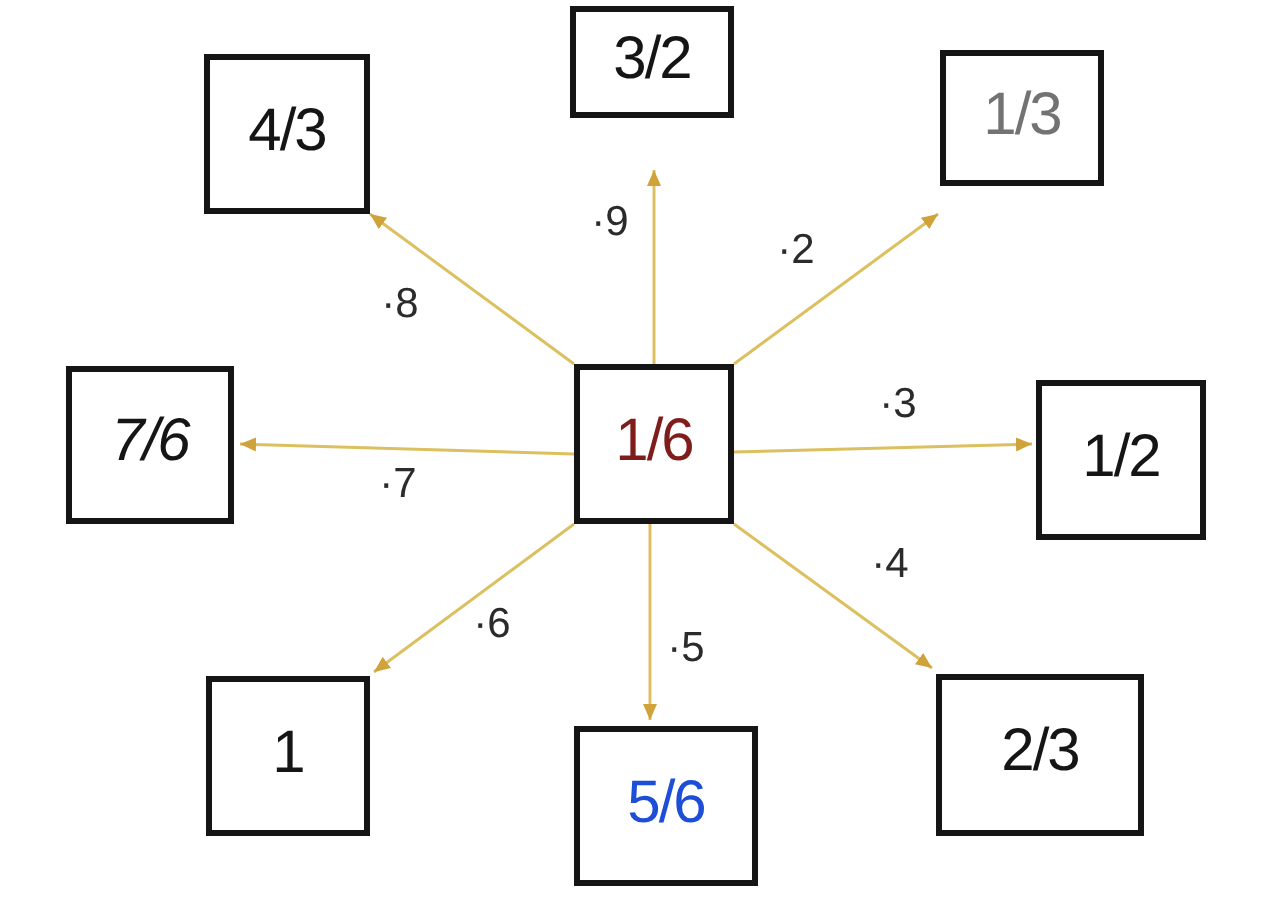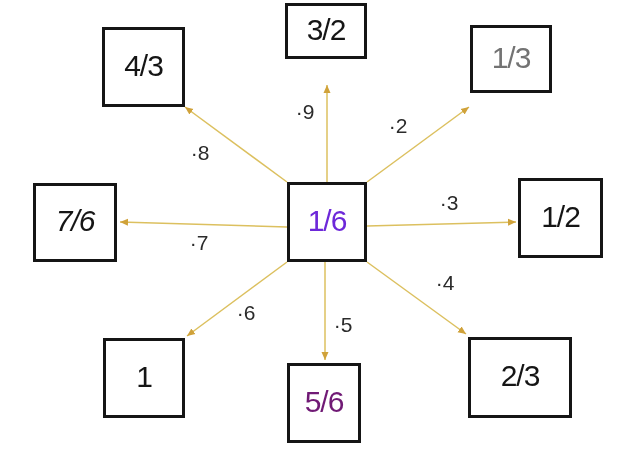--- a/index.html
+++ b/index.html
@@ -65,24 +65,24 @@
         <line x1="287" y1="262" x2="187" y2="336" stroke="#dcc05f" stroke-width="1.5" marker-end="url(#arrowhead)"></line>
         <line x1="287" y1="227" x2="120" y2="222" stroke="#dcc05f" stroke-width="1.5" marker-end="url(#arrowhead)"></line>
         <line x1="287" y1="182" x2="185" y2="107" stroke="#dcc05f" stroke-width="1.5" marker-end="url(#arrowhead)"></line>
       </g>
   </svg>
   <div id="nodes-layer">
       <div class="node" style="left: 102px; top: 27px; width: 83px; height: 80px; border-color: rgb(21, 21, 21); color: rgb(21, 21, 21);">4/3</div>
       <div class="node" style="left: 285px; top: 3px; width: 82px; height: 56px; border-color: rgb(21, 21, 21); color: rgb(21, 21, 21);">3/2</div>
       <div class="node" style="left: 470px; top: 25px; width: 82px; height: 68px; border-color: rgb(21, 21, 21); color: #737373;">1/3</div>
       <div class="node" style="left: 33px; top: 183px; width: 84px; height: 79px; border-color: rgb(21, 21, 21); color: rgb(21, 21, 21); font-style: italic;">7/6</div>
-      <div class="node" style="left: 287px; top: 182px; width: 80px; height: 80px; border-color: rgb(21, 21, 21); color: #6d28d9;">1/6</div>
-      <div class="node" style="left: 518px; top: 178px; width: 85px; height: 80px; border-color: rgb(21, 21, 21); color: rgb(21, 21, 21);">1/2</div>
+      <div class="node" style="left: 287px; top: 182px; width: 80px; height: 80px; border-color: rgb(21, 21, 21); color: #7f1d1d;">1/6</div>
+      <div class="node" style="left: 518px; top: 190px; width: 85px; height: 80px; border-color: rgb(21, 21, 21); color: rgb(21, 21, 21);">1/2</div>
       <div class="node" style="left: 103px; top: 338px; width: 82px; height: 80px; border-color: rgb(21, 21, 21); color: rgb(21, 21, 21);">1</div>
-      <div class="node" style="left: 287px; top: 363px; width: 74px; height: 80px; border-color: rgb(21, 21, 21); color: #701a75;">5/6</div>
+      <div class="node" style="left: 287px; top: 363px; width: 92px; height: 80px; border-color: rgb(21, 21, 21); color: #1d4ed8;">5/6</div>
       <div class="node" style="left: 468px; top: 337px; width: 104px; height: 81px; border-color: rgb(21, 21, 21); color: rgb(21, 21, 21);">2/3</div>
     </div>
   <div id="labels-layer">
       <div class="edge-label" style="left: 305px; top: 111px; color: rgb(43, 43, 43);">·9</div>
       <div class="edge-label" style="left: 398px; top: 125px; color: rgb(43, 43, 43);">·2</div>
       <div class="edge-label" style="left: 449px; top: 202px; color: rgb(43, 43, 43);">·3</div>
       <div class="edge-label" style="left: 445px; top: 282px; color: rgb(43, 43, 43);">·4</div>
       <div class="edge-label" style="left: 343px; top: 324px; color: rgb(43, 43, 43);">·5</div>
       <div class="edge-label" style="left: 246px; top: 312px; color: rgb(43, 43, 43);">·6</div>
       <div class="edge-label" style="left: 199px; top: 242px; color: rgb(43, 43, 43);">·7</div>

